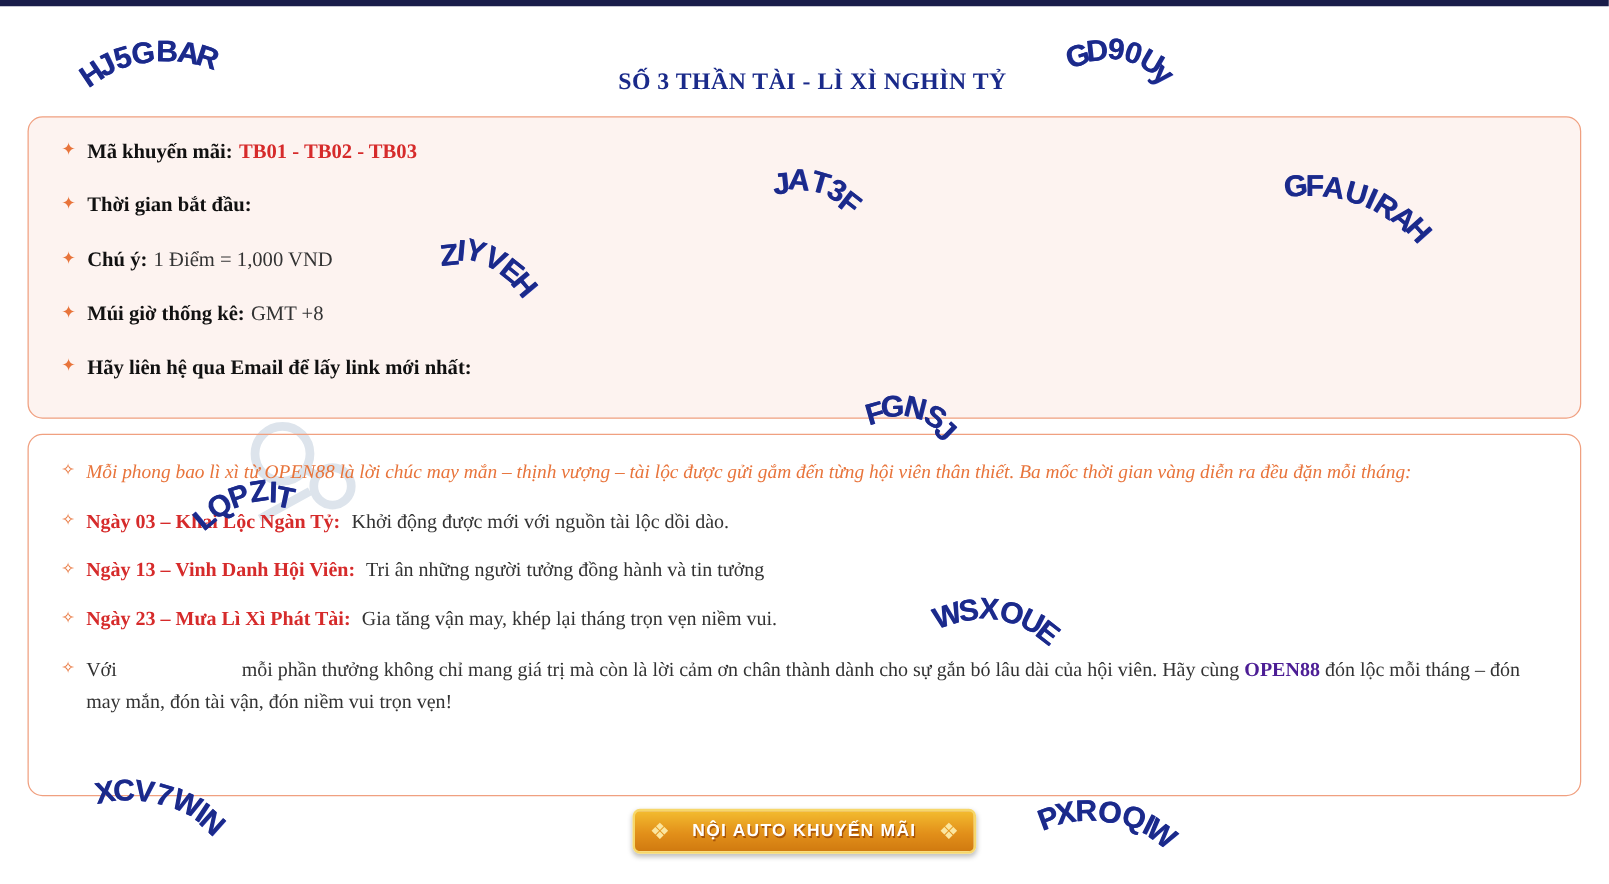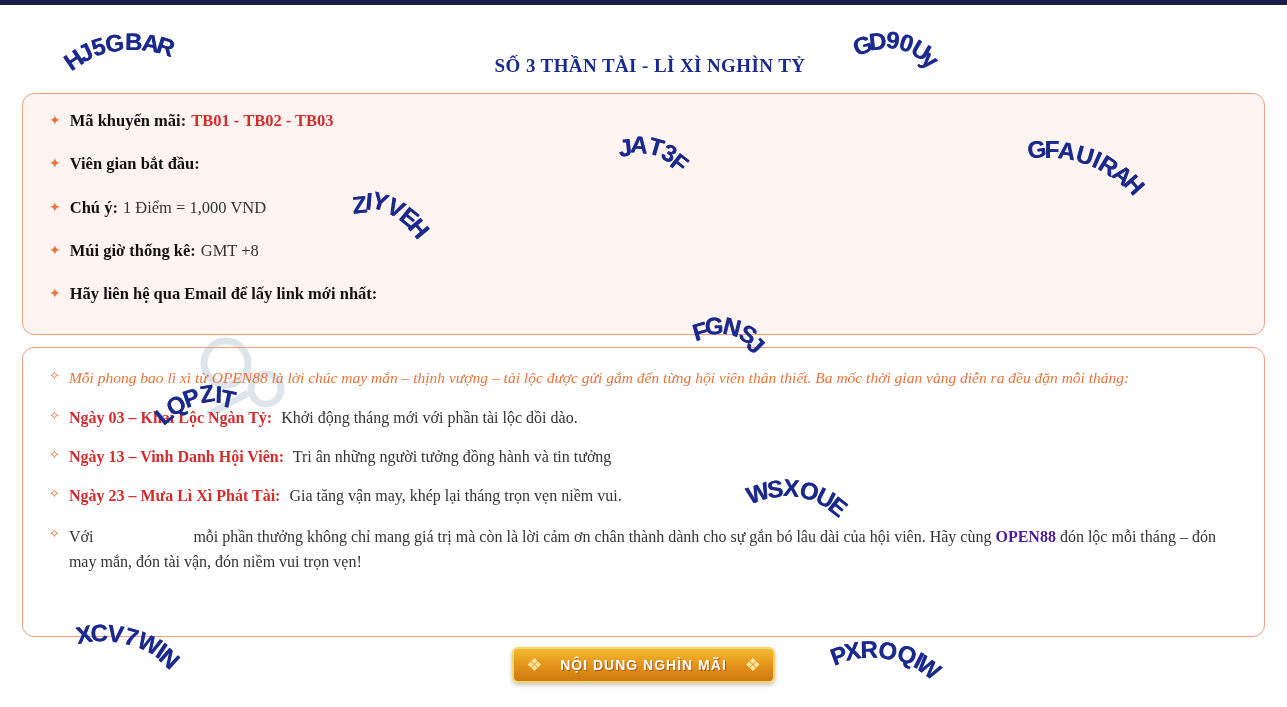--- a/index.html
+++ b/index.html
@@ -238,21 +238,21 @@
   <div class="panel panel-1">
 
     <div class="row">
       <span class="bullet">✦</span>
       <span class="lbl">Mã khuyến mãi:</span>
       <span class="val-code">TB01 - TB02 - TB03</span>
     </div>
 
     <div class="row">
       <span class="bullet">✦</span>
-      <span class="lbl">Viên gian bắt đầu:</span>
+      <span class="lbl">Thời gian bắt đầu:</span>
     </div>
 
     <div class="row">
       <span class="bullet">✦</span>
       <span class="lbl">Chú ý:</span>
       <span class="val">1 Điểm = 1,000 VND</span>
     </div>
 
     <div class="row">
       <span class="bullet">✦</span>
@@ -271,21 +271,21 @@
 
     <div class="p2-row">
       <span class="p2-bullet">✧</span>
       <span class="intro">Mỗi phong bao lì xì từ OPEN88 là lời chúc may mắn – thịnh vượng – tài lộc được gửi gắm đến từng hội viên thân thiết. Ba mốc thời gian vàng diễn ra đều đặn mỗi tháng:</span>
     </div>
 
     <div class="p2-row">
       <span class="p2-bullet">✧</span>
       <span>
         <span class="milestone-lbl">Ngày 03 – Khai Lộc Ngàn Tỷ:</span>
-        <span class="milestone-txt">Khởi động tháng mới với phần tài lộc dồi dào.</span>
+        <span class="milestone-txt">Khởi động được mới với nguồn tài lộc dồi dào.</span>
       </span>
     </div>
 
     <div class="p2-row">
       <span class="p2-bullet">✧</span>
       <span>
         <span class="milestone-lbl">Ngày 13 – Vinh Danh Hội Viên:</span>
         <span class="milestone-txt">Tri ân những người tưởng đồng hành và tin tưởng</span>
       </span>
     </div>
@@ -307,21 +307,21 @@
         <span class="brand">OPEN88</span>
         <span>đón lộc mỗi tháng – đón may mắn, đón tài vận, đón niềm vui trọn vẹn!</span>
       </span>
     </div>
 
   </div>
 
   <div class="footer">
     <div class="promo-btn">
       <span class="promo-orn left">❖</span>
-      <span class="promo-label">NỘI DUNG NGHÌN MÃI</span>
+      <span class="promo-label">NỘI AUTO KHUYẾN MÃI</span>
       <span class="promo-orn right">❖</span>
     </div>
   </div>
 
   <div id="captcha-layer">
       <div class="captcha" style="left: 58px; top: 24px; transform: rotate(-8deg);"><span style="transform: rotate(-26deg) translateY(11.7px);">H</span><span style="transform: rotate(-17.3333deg) translateY(5.2px);">J</span><span style="transform: rotate(-8.66667deg) translateY(1.3px);">5</span><span style="transform: rotate(0deg) translateY(0px);">G</span><span style="transform: rotate(8.66667deg) translateY(1.3px);">B</span><span style="transform: rotate(17.3333deg) translateY(5.2px);">A</span><span style="transform: rotate(26deg) translateY(11.7px);">R</span></div>
       <div class="captcha" style="left: 848px; top: 22px; transform: rotate(12deg);"><span style="transform: rotate(-30deg) translateY(13.5px);">G</span><span style="transform: rotate(-18deg) translateY(4.86px);">D</span><span style="transform: rotate(-6deg) translateY(0.54px);">9</span><span style="transform: rotate(6deg) translateY(0.54px);">0</span><span style="transform: rotate(18deg) translateY(4.86px);">U</span><span style="transform: rotate(30deg) translateY(13.5px);">y</span></div>
       <div class="captcha" style="left: 616px; top: 128px; transform: rotate(16deg);"><span style="transform: rotate(-22deg) translateY(9.9px);">J</span><span style="transform: rotate(-11deg) translateY(2.475px);">A</span><span style="transform: rotate(0deg) translateY(0px);">T</span><span style="transform: rotate(11deg) translateY(2.475px);">3</span><span style="transform: rotate(22deg) translateY(9.9px);">F</span></div>
       <div class="captcha" style="left: 348px; top: 188px; transform: rotate(22deg);"><span style="transform: rotate(-28deg) translateY(12.6px);">Z</span><span style="transform: rotate(-16.8deg) translateY(4.536px);">I</span><span style="transform: rotate(-5.6deg) translateY(0.504px);">Y</span><span style="transform: rotate(5.6deg) translateY(0.504px);">V</span><span style="transform: rotate(16.8deg) translateY(4.536px);">E</span><span style="transform: rotate(28deg) translateY(12.6px);">H</span></div>
       <div class="captcha" style="left: 1022px; top: 138px; transform: rotate(20deg);"><span style="transform: rotate(-28deg) translateY(12.6px);">G</span><span style="transform: rotate(-20deg) translateY(6.42857px);">F</span><span style="transform: rotate(-12deg) translateY(2.31429px);">A</span><span style="transform: rotate(-4deg) translateY(0.257143px);">U</span><span style="transform: rotate(4deg) translateY(0.257143px);">I</span><span style="transform: rotate(12deg) translateY(2.31429px);">R</span><span style="transform: rotate(20deg) translateY(6.42857px);">A</span><span style="transform: rotate(28deg) translateY(12.6px);">H</span></div>

